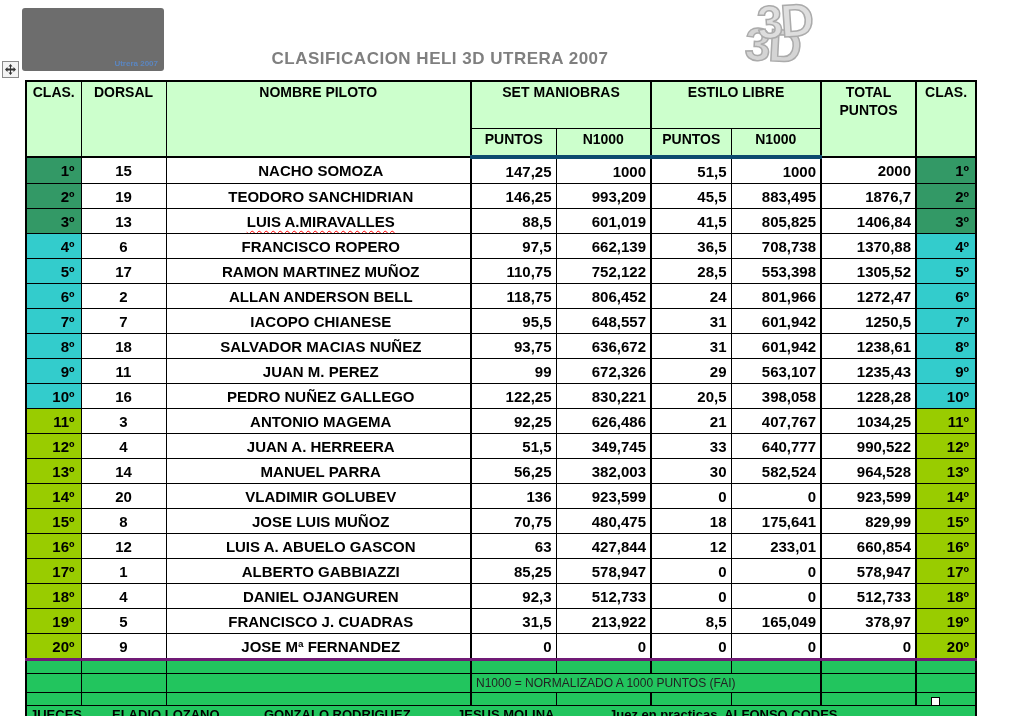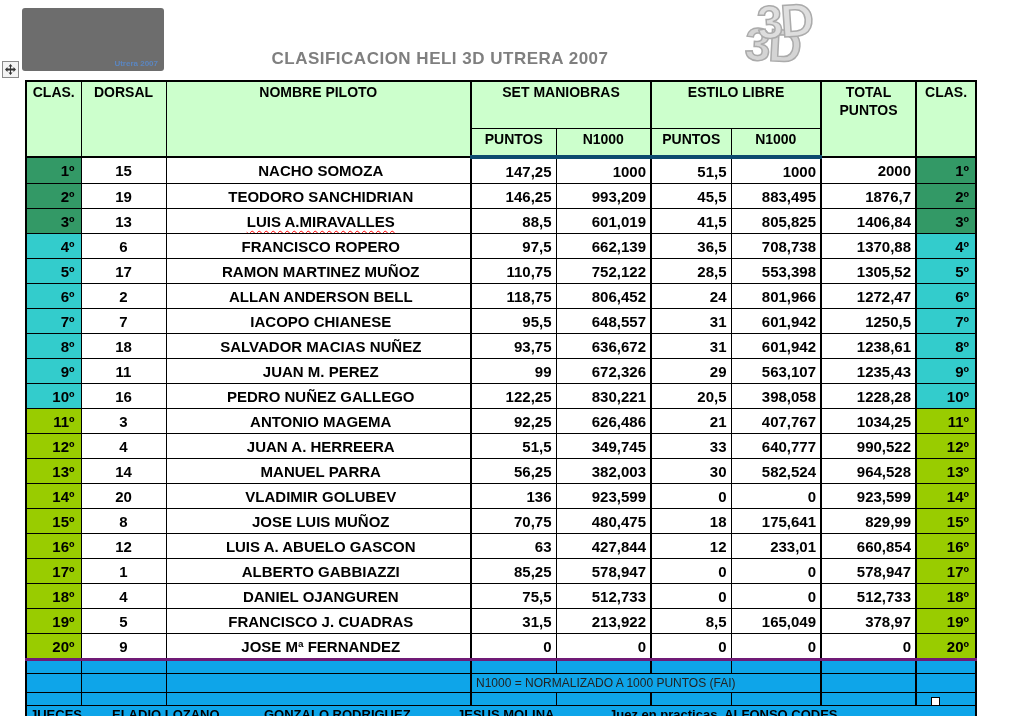--- a/index.html
+++ b/index.html
@@ -56,21 +56,21 @@
   tbody.data td{
     height:24px;font-size:15px;font-weight:bold;color:#000;background:#fff;
   }
   td.num{text-align:right;padding-right:4px;}
   td.ctr{text-align:center;}
   td.name{text-align:center;padding-left:5px;}
   td.rank{color:#ffffff;text-align:right;padding-right:6px;}
   tr.last-data td{border-bottom:3px solid #701a75;}
   .squiggle{text-decoration:underline wavy #ff0000 1px;text-underline-offset:3px;border-radius:11px;}
 
-  tbody.extra td{background:#0ea5e9;}
+  tbody.extra td{background:#22c55e;}
   tr.h-sm td{height:12px;}
   tr.h-note td{height:18px;}
   tr.h-foot td{height:17px;}
   td.note-cell{font-size:12px;font-weight:normal;color:#222;text-align:left;padding-left:4px;}
   td.foot-cell{position:relative;font-size:13px;font-weight:bold;}
   .foot-cell span{position:absolute;top:1px;}
   .fs1{left:3px;} .fs2{left:85px;} .fs3{left:237px;} .fs4{left:430px;} .fs5{left:582px;}
 
   .selection-handle{
     position:absolute;left:931px;top:697px;width:7px;height:7px;
@@ -311,21 +311,21 @@
     <td class="num">578,947</td>
     <td class="num gb">0</td>
     <td class="num">0</td>
     <td class="num gb">578,947</td>
     <td class="rank gb" style="background-color: rgb(153, 204, 0);">17º</td>
   </tr>
       <tr>
     <td class="rank" style="background-color: rgb(153, 204, 0);">18º</td>
     <td class="ctr">4</td>
     <td class="name">DANIEL OJANGUREN</td>
-    <td class="num gb">75,5</td>
+    <td class="num gb">92,3</td>
     <td class="num">512,733</td>
     <td class="num gb">0</td>
     <td class="num">0</td>
     <td class="num gb">512,733</td>
     <td class="rank gb" style="background-color: rgb(153, 204, 0);">18º</td>
   </tr>
       <tr>
     <td class="rank" style="background-color: rgb(153, 204, 0);">19º</td>
     <td class="ctr">5</td>
     <td class="name">FRANCISCO J. CUADRAS</td>

